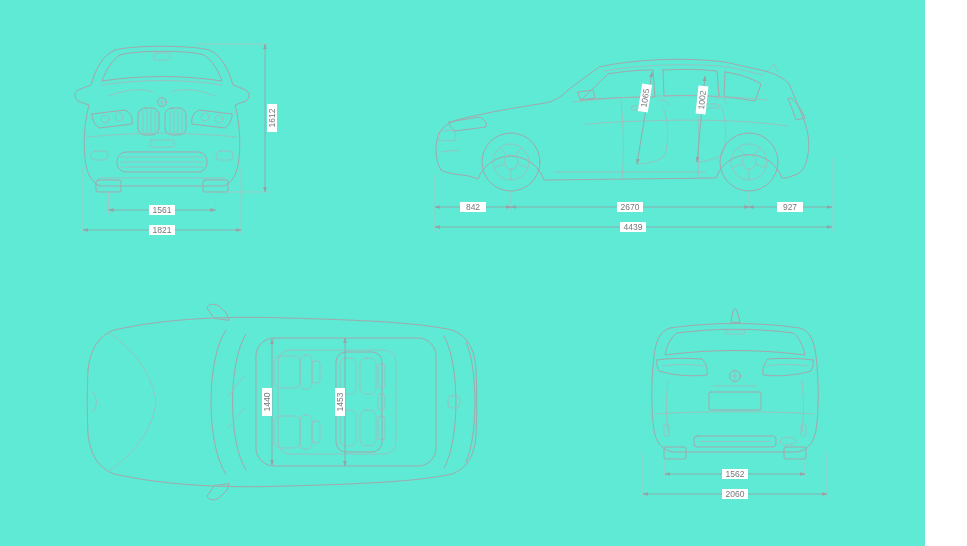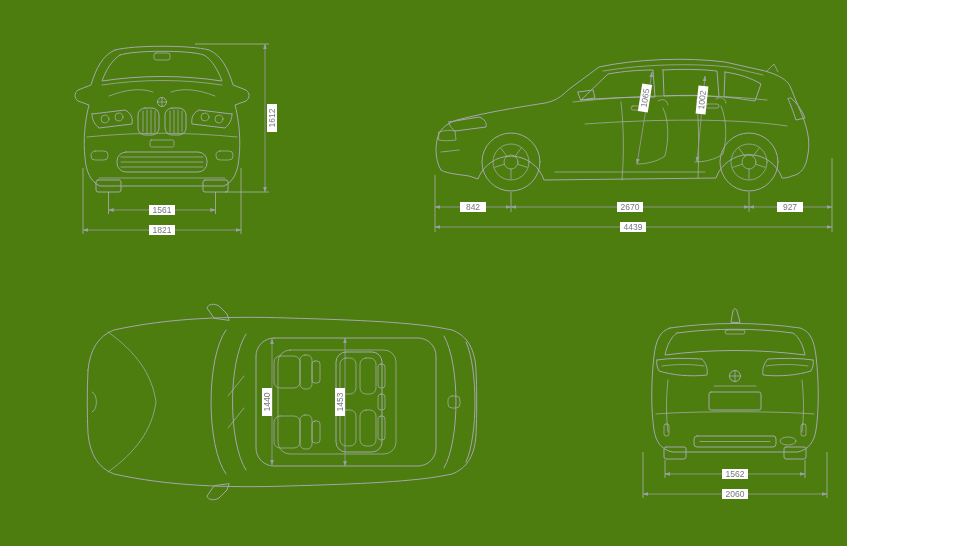--- a/index.html
+++ b/index.html
@@ -1,16 +1,16 @@
 <!DOCTYPE html>
 <html><head>
 <meta charset="utf-8">
 <style>
   html,body{margin:0;padding:0;background:#ffffff;}
-  .page{position:relative;width:847px;height:546px;background:#4d7c0f;overflow:hidden;
+  .page{position:relative;width:925px;height:546px;background:#5eead4;overflow:hidden;
         font-family:"Liberation Sans",sans-serif;}
   svg{display:block;}
   .car{fill:none;stroke:#a3a8ad;stroke-width:1;stroke-linejoin:round;stroke-linecap:round;}
   .thin{fill:none;stroke:#aeb3b8;stroke-width:.7;stroke-linejoin:round;stroke-linecap:round;}
   .dim{stroke:#9aa0a5;stroke-width:.8;fill:none;}
   .ext{stroke:#b8bdc2;stroke-width:.7;fill:none;}
   .dimbg{fill:#ffffff;stroke:none;}
   .dimtext{font:8.5px "Liberation Sans",sans-serif;fill:#74787c;}
 </style>
 </head>

